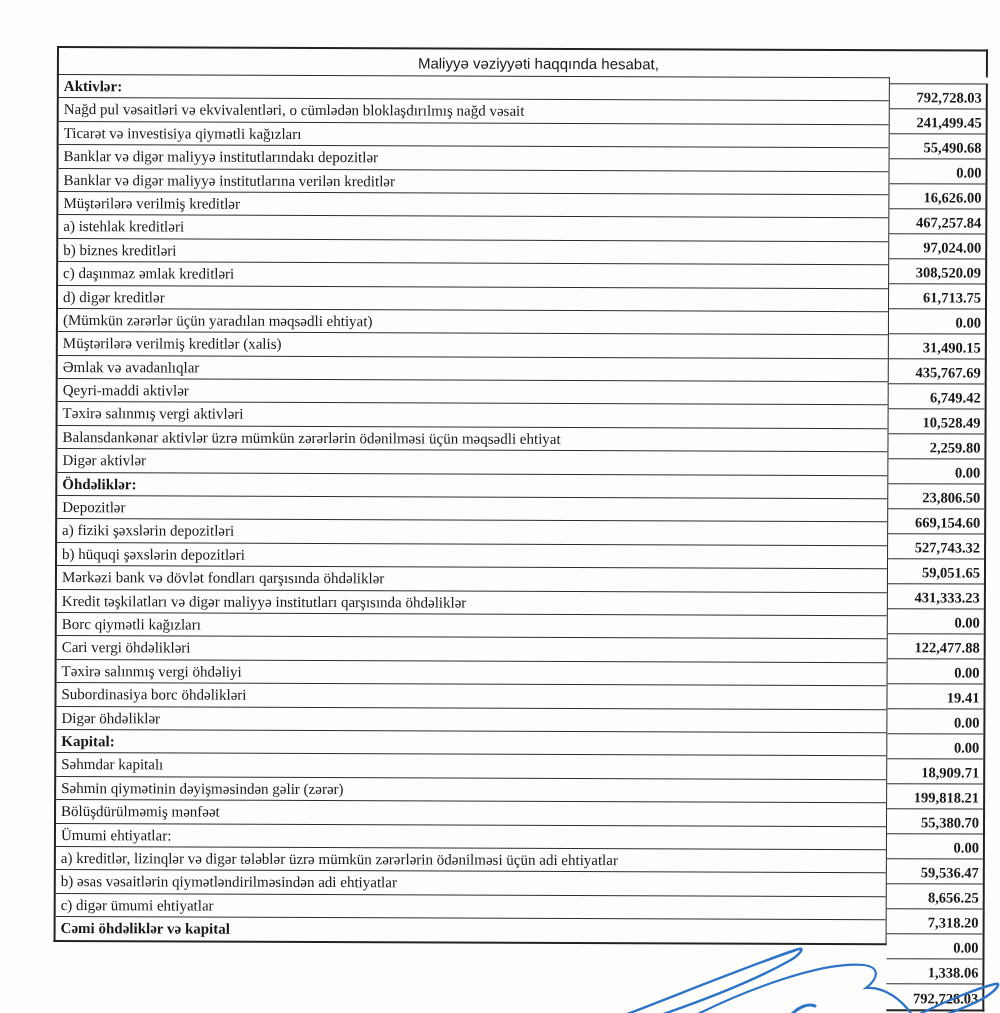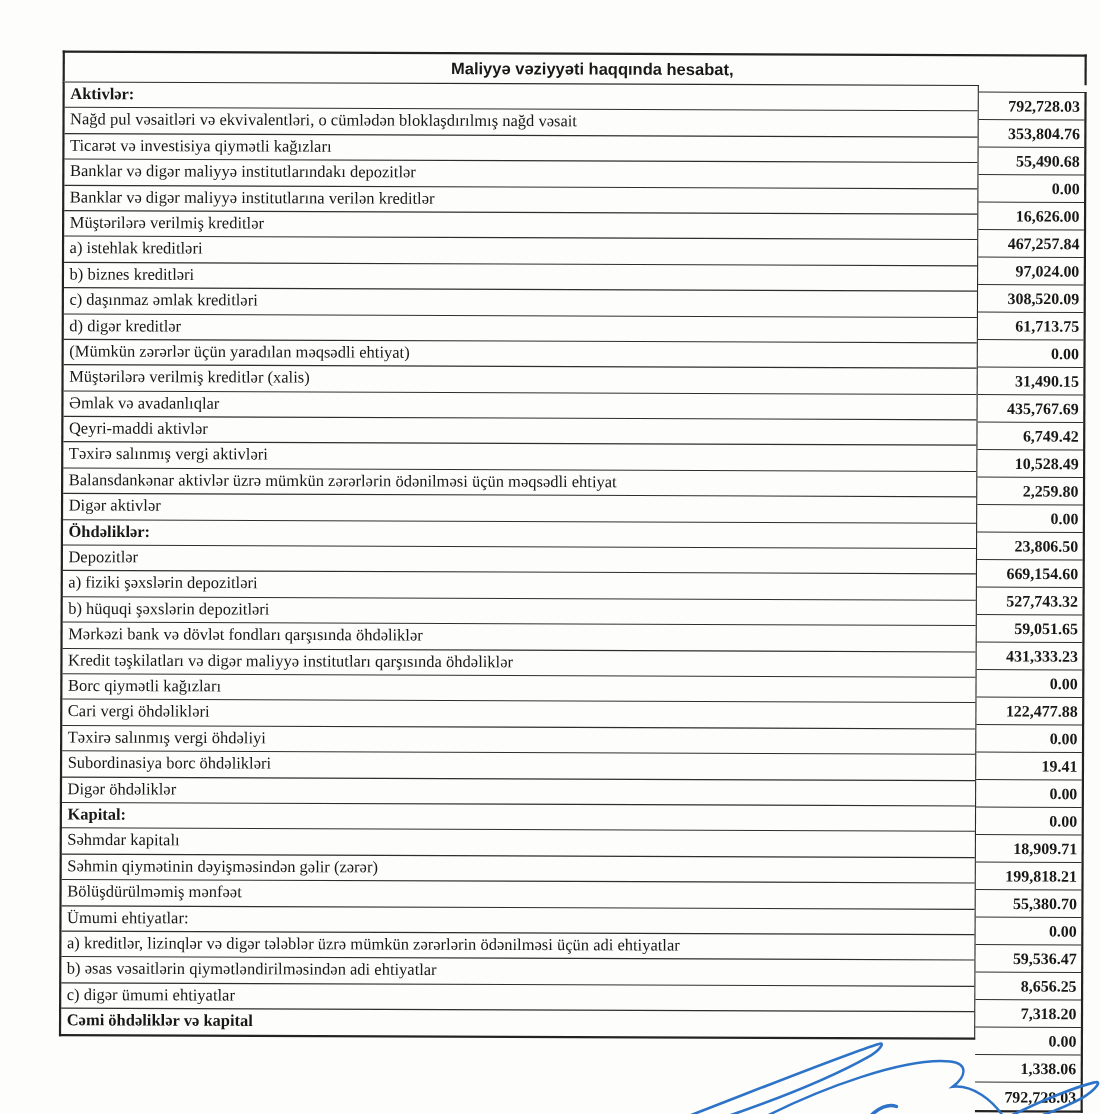--- a/index.html
+++ b/index.html
@@ -14,21 +14,21 @@
     position:absolute;left:57px;top:46px;width:931px;
     transform:rotate(0.22deg);transform-origin:0 0;
   }
   .title-row{
     box-sizing:border-box;height:28px;width:931px;
     border:2.4px solid #232323;border-bottom:none;
     display:flex;align-items:center;justify-content:center;gap:5px;
     font-family:"Liberation Sans", sans-serif;font-size:15px;
     white-space:nowrap;
   }
-  .title-bold{font-weight:700;margin-left:32px;}
+  .title-bold{font-weight:400;margin-left:32px;}
   .title-rest{font-weight:400;letter-spacing:.1px;}
   .tbody{position:relative;width:931px;}
   .labels-col{
     box-sizing:border-box;width:833px;
     border-left:2.4px solid #232323;border-right:1.7px solid #2a2a2a;
     border-top:1.7px solid #2a2a2a;border-bottom:2.4px solid #232323;
     background:transparent;
   }
   .lrow{
     box-sizing:border-box;height:23.4px;border-bottom:1.6px solid #2e2e2e;
@@ -95,21 +95,21 @@
           <div class="lrow">Səhmin qiymətinin dəyişməsindən gəlir (zərər)</div>
           <div class="lrow">Bölüşdürülməmiş mənfəət</div>
           <div class="lrow">Ümumi ehtiyatlar:</div>
           <div class="lrow">a) kreditlər, lizinqlər və digər tələblər üzrə mümkün zərərlərin ödənilməsi üçün adi ehtiyatlar</div>
           <div class="lrow">b) əsas vəsaitlərin qiymətləndirilməsindən adi ehtiyatlar</div>
           <div class="lrow">c) digər ümumi ehtiyatlar</div>
           <div class="lrow bold">Cəmi öhdəliklər və kapital</div>
         </div>
       <div class="values-col" id="values-col">
           <div class="vrow">792,728.03</div>
-          <div class="vrow">353,804.76</div>
+          <div class="vrow">241,499.45</div>
           <div class="vrow">55,490.68</div>
           <div class="vrow">0.00</div>
           <div class="vrow">16,626.00</div>
           <div class="vrow">467,257.84</div>
           <div class="vrow">97,024.00</div>
           <div class="vrow">308,520.09</div>
           <div class="vrow">61,713.75</div>
           <div class="vrow">0.00</div>
           <div class="vrow">31,490.15</div>
           <div class="vrow">435,767.69</div>

